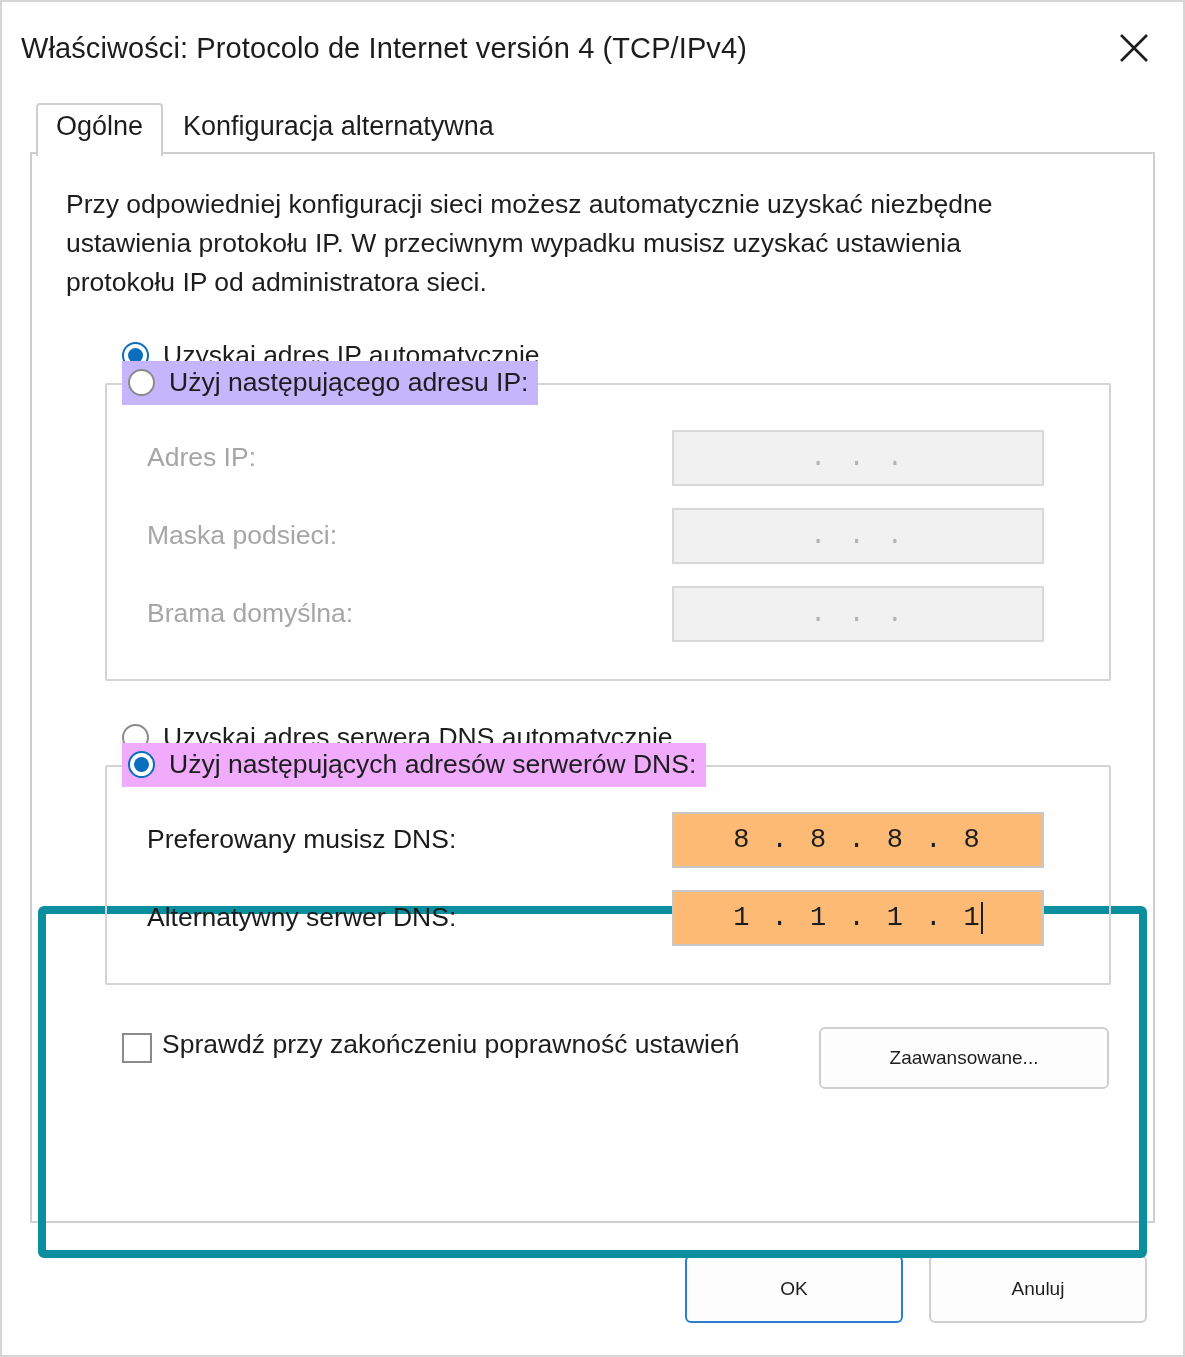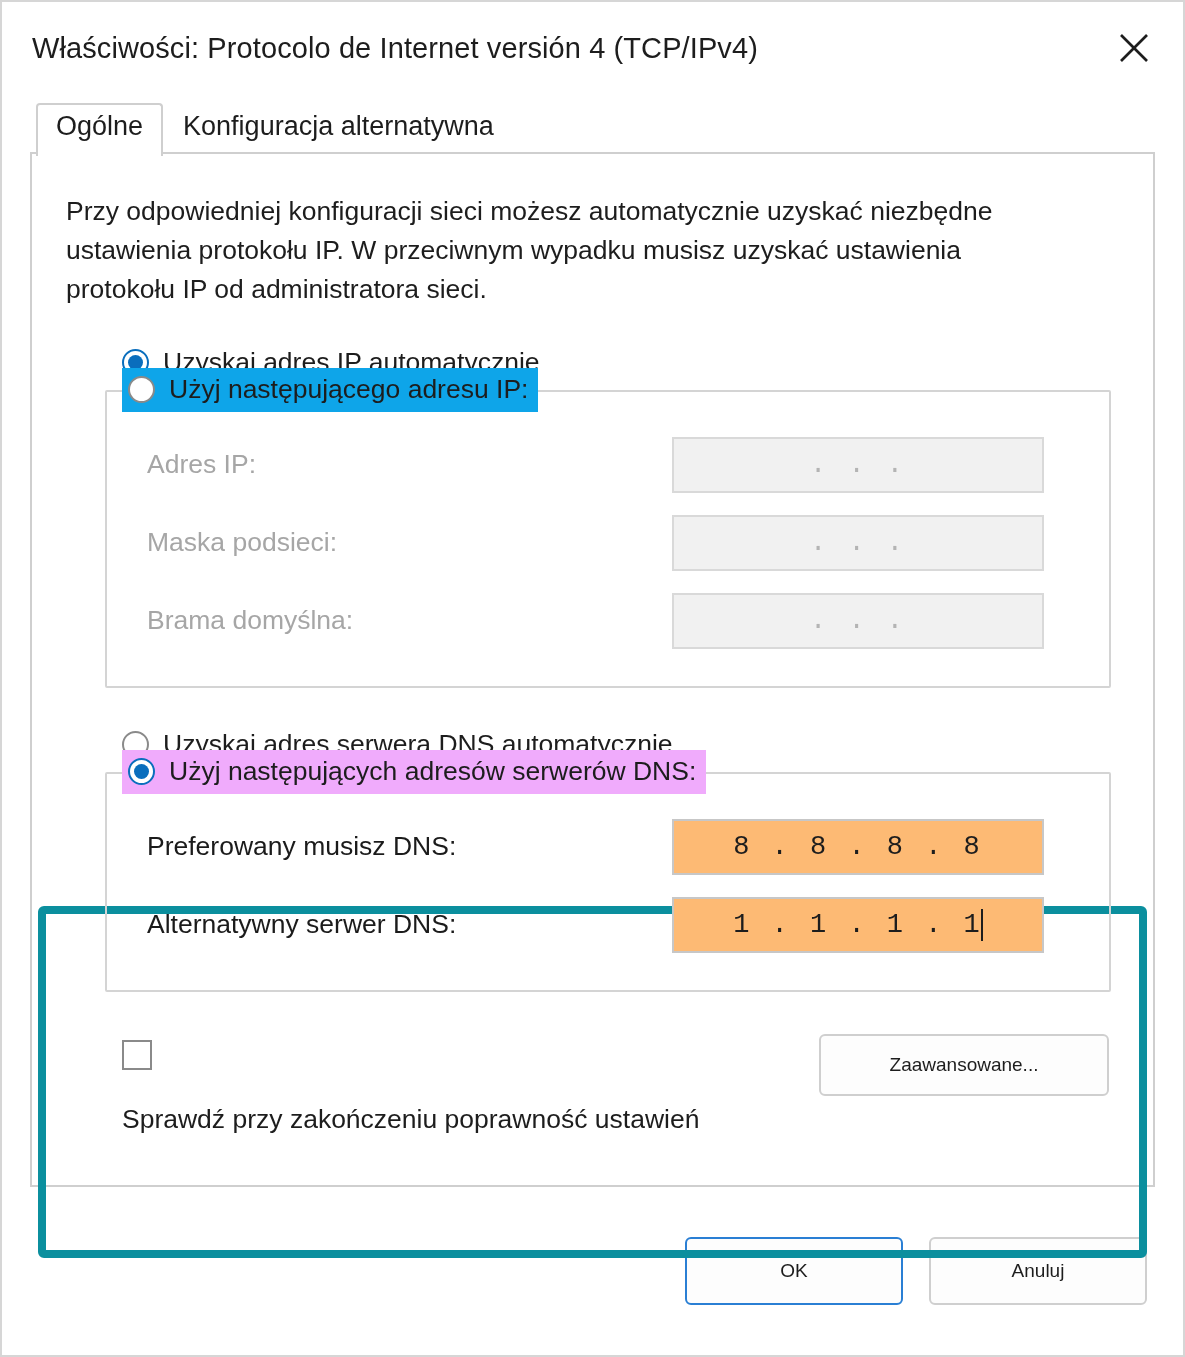--- a/index.html
+++ b/index.html
@@ -26,21 +26,21 @@
     flex-direction: column;
   }
 
   
   .titlebar {
     position: relative;
     height: 92px;
     flex: none;
     display: flex;
     align-items: center;
-    padding: 0 24px 0 30px;
+    padding: 0 24px 0 19px;
   }
   .title-text {
     font-size: 29px;
     color: #1d1d1d;
     letter-spacing: 0.1px;
     white-space: nowrap;
   }
   .close-btn {
     position: absolute;
     right: 22px;
@@ -95,21 +95,21 @@
   }
 
   
   .panel {
     position: relative;
     flex: 1 1 auto;
     margin: 0 28px 0 28px;
     border: 2px solid #cfcfcf;
     border-top: none;
     box-sizing: border-box;
-    padding: 30px 34px 0 34px;
+    padding: 23px 34px 0 34px;
   }
 
   .intro {
     font-size: 26.5px;
     line-height: 1.48;
     color: #1d1d1d;
     margin: 8px 0 30px 0;
     max-width: 980px;
   }
 
@@ -162,21 +162,21 @@
     border: 2px solid #d4d4d4;
     border-radius: 2px;
     margin: 0 8px 0 39px;
     padding: 34px 0 26px 0;
     box-sizing: border-box;
   }
   .group .legend {
     position: absolute;
     top: -22px;
     left: 56px;
-    background: #0ea5e9;
+    background: #c4b5fd;
     padding: 0 10px 0 6px;
     display: flex;
     align-items: center;
     gap: 14px;
     height: 44px;
   }
   .group.in-highlight .legend { background: #f0abfc; }
 
   
   .field-row {
@@ -245,23 +245,22 @@
   .bottom-row {
     display: flex;
     align-items: flex-start;
     justify-content: space-between;
     margin-top: 42px;
     padding: 0 10px 0 56px;
   }
   .check-wrap {
     display: flex;
     align-items: flex-start;
-    gap: 32px;
+    gap: 10px;
     max-width: 660px;
-    flex-direction: column;
   }
   .checkbox {
     width: 30px;
     height: 30px;
     border: 2px solid #8a8a8a;
     background: #ffffff;
     box-sizing: border-box;
     flex: none;
     margin-top: 6px;
   }
@@ -281,21 +280,21 @@
     height: 62px;
     min-width: 160px;
     cursor: default;
     white-space: nowrap;
   }
   .btn.advanced { min-width: 290px; }
 
   
   .footer {
     flex: none;
-    height: 168px;
+    height: 132px;
     display: flex;
     align-items: center;
     justify-content: flex-end;
     gap: 26px;
     padding: 0 36px 0 0;
   }
   .btn.primary {
     border-color: #2a7fd4;
     background: #fdfdfd;
     min-width: 218px;

